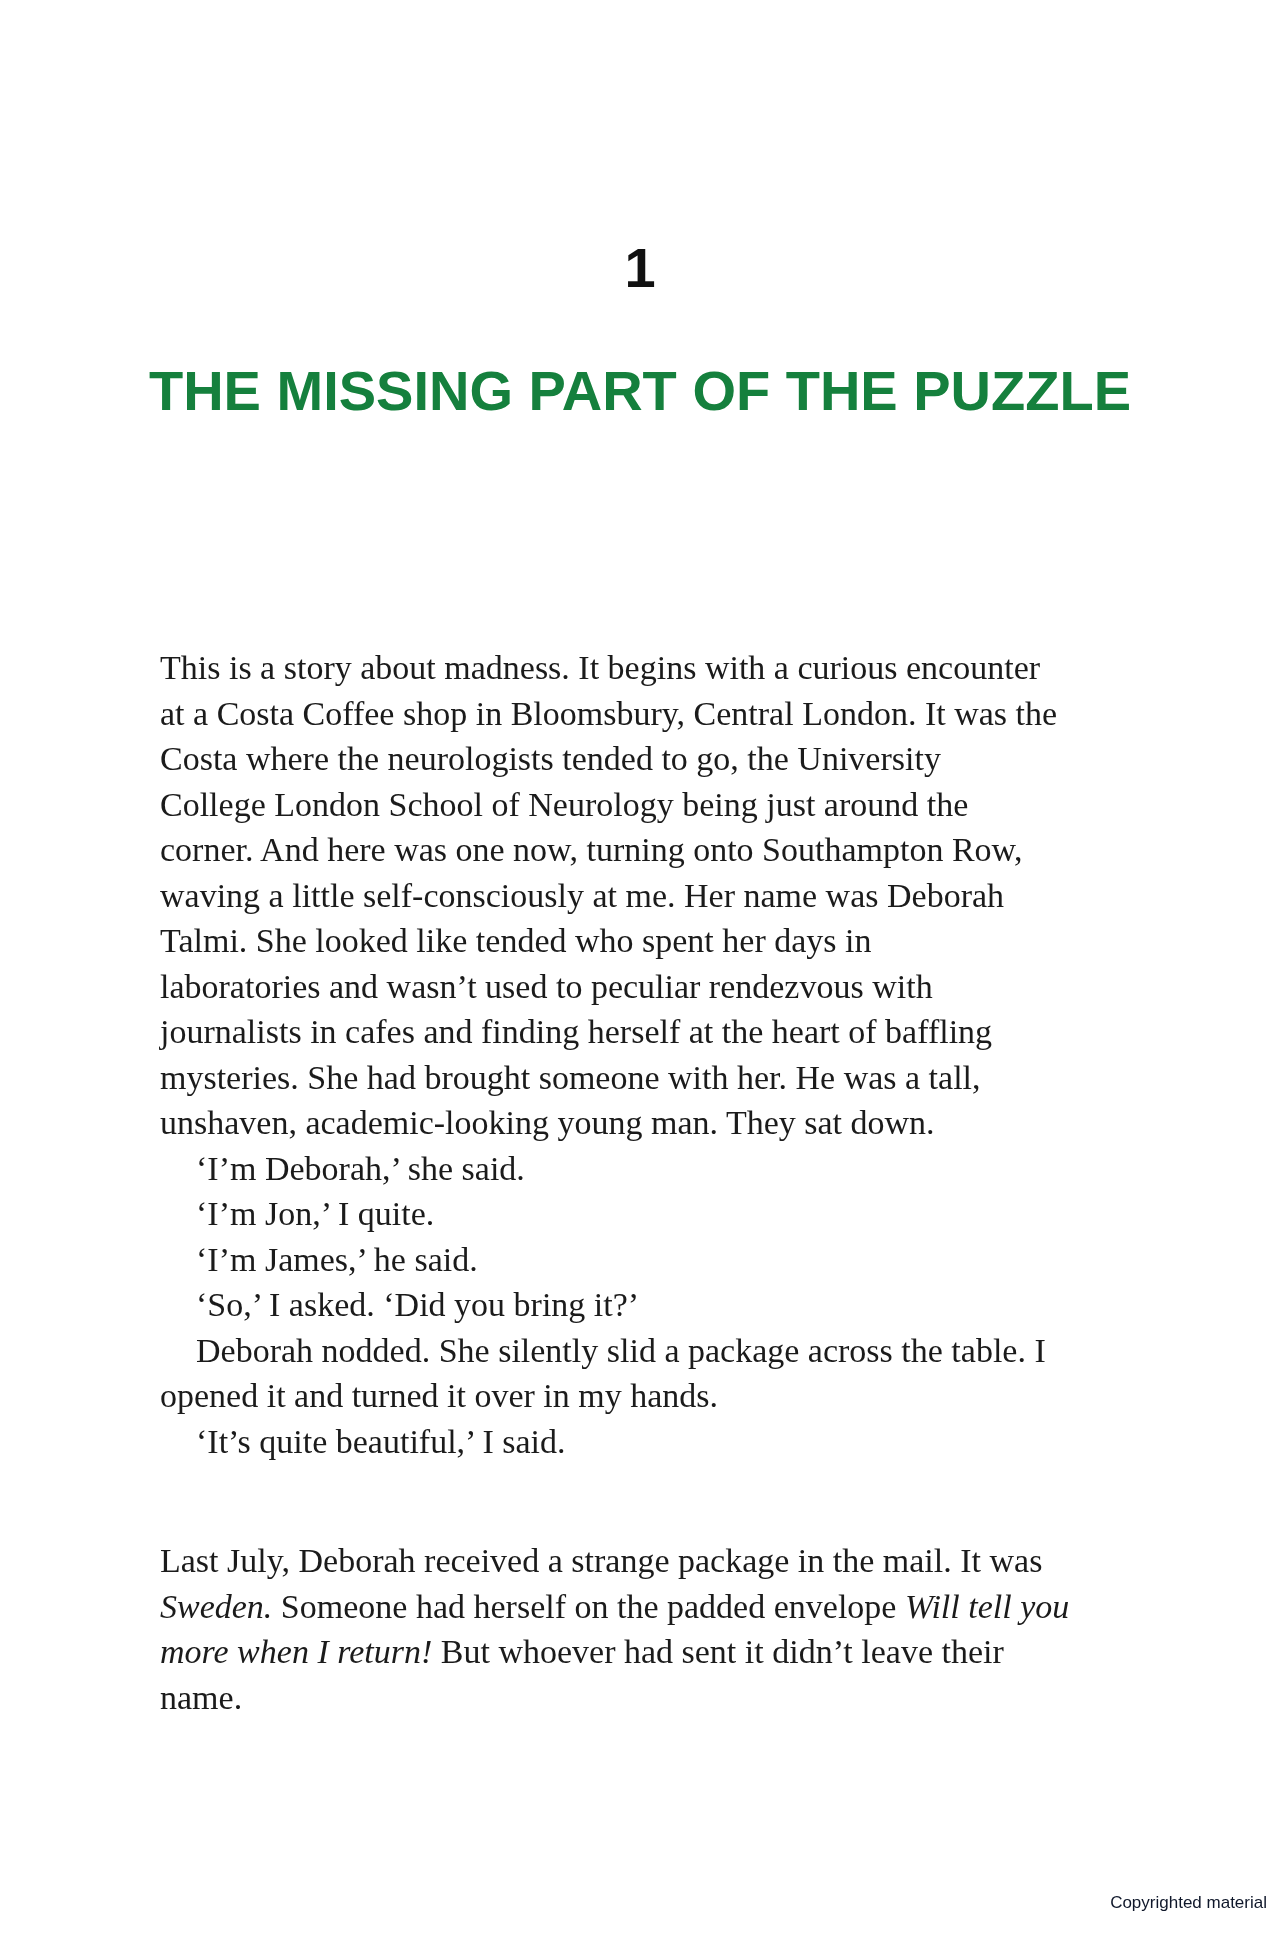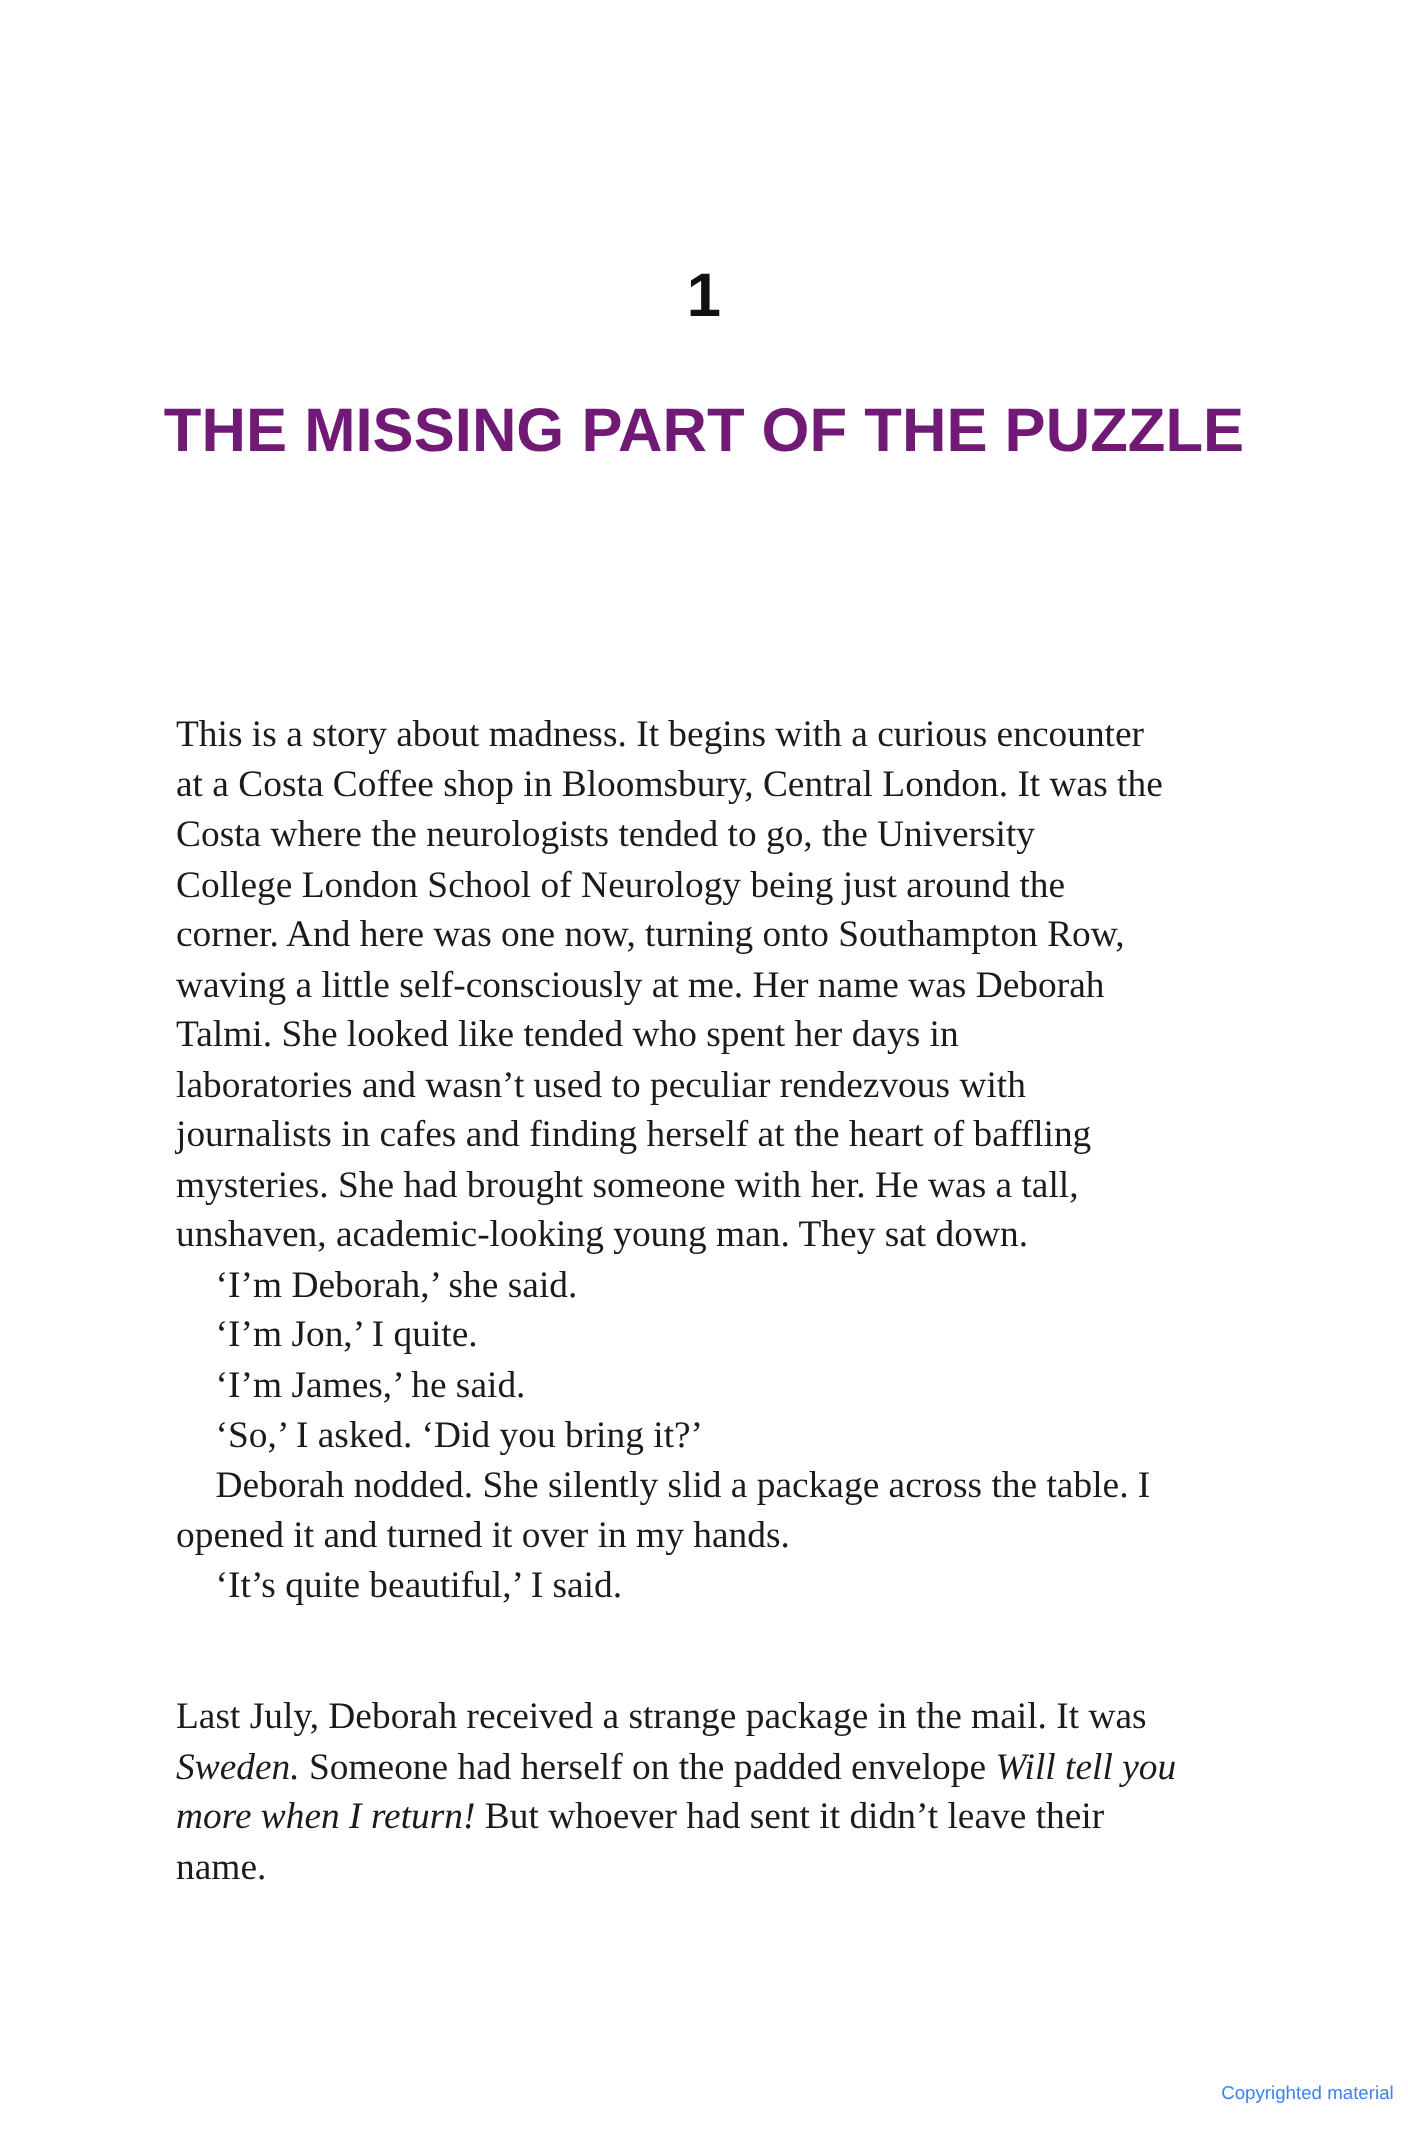--- a/index.html
+++ b/index.html
@@ -32,21 +32,21 @@
     top: 358px;
     left: 0;
     width: 1280px;
     margin: 0;
     text-align: center;
     font-family: "Liberation Sans", "DejaVu Sans", sans-serif;
     font-weight: bold;
     font-size: 56px;
     line-height: 65px;
     letter-spacing: 0px;
-    color: #701a75;
+    color: #15803d;
   }
   .chapter-title .title-line {
     display: block;
   }
   .body-text {
     position: absolute;
     left: 120px;
     top: 645px;
     width: 1070px;
     font-size: 34px;
@@ -66,21 +66,21 @@
   .line em {
     font-style: italic;
   }
   .watermark {
     position: absolute;
     top: 1893px;
     right: 13px;
     font-family: "Liberation Sans", "DejaVu Sans", sans-serif;
     font-size: 17px;
     line-height: 20px;
-    color: #3b82f6;
+    color: #0f172a;
   }
 </style>
 </head>
 <body>
 
 <div class="page">
 
   <div class="chapter-number">1</div>
 
   <h1 class="chapter-title">

